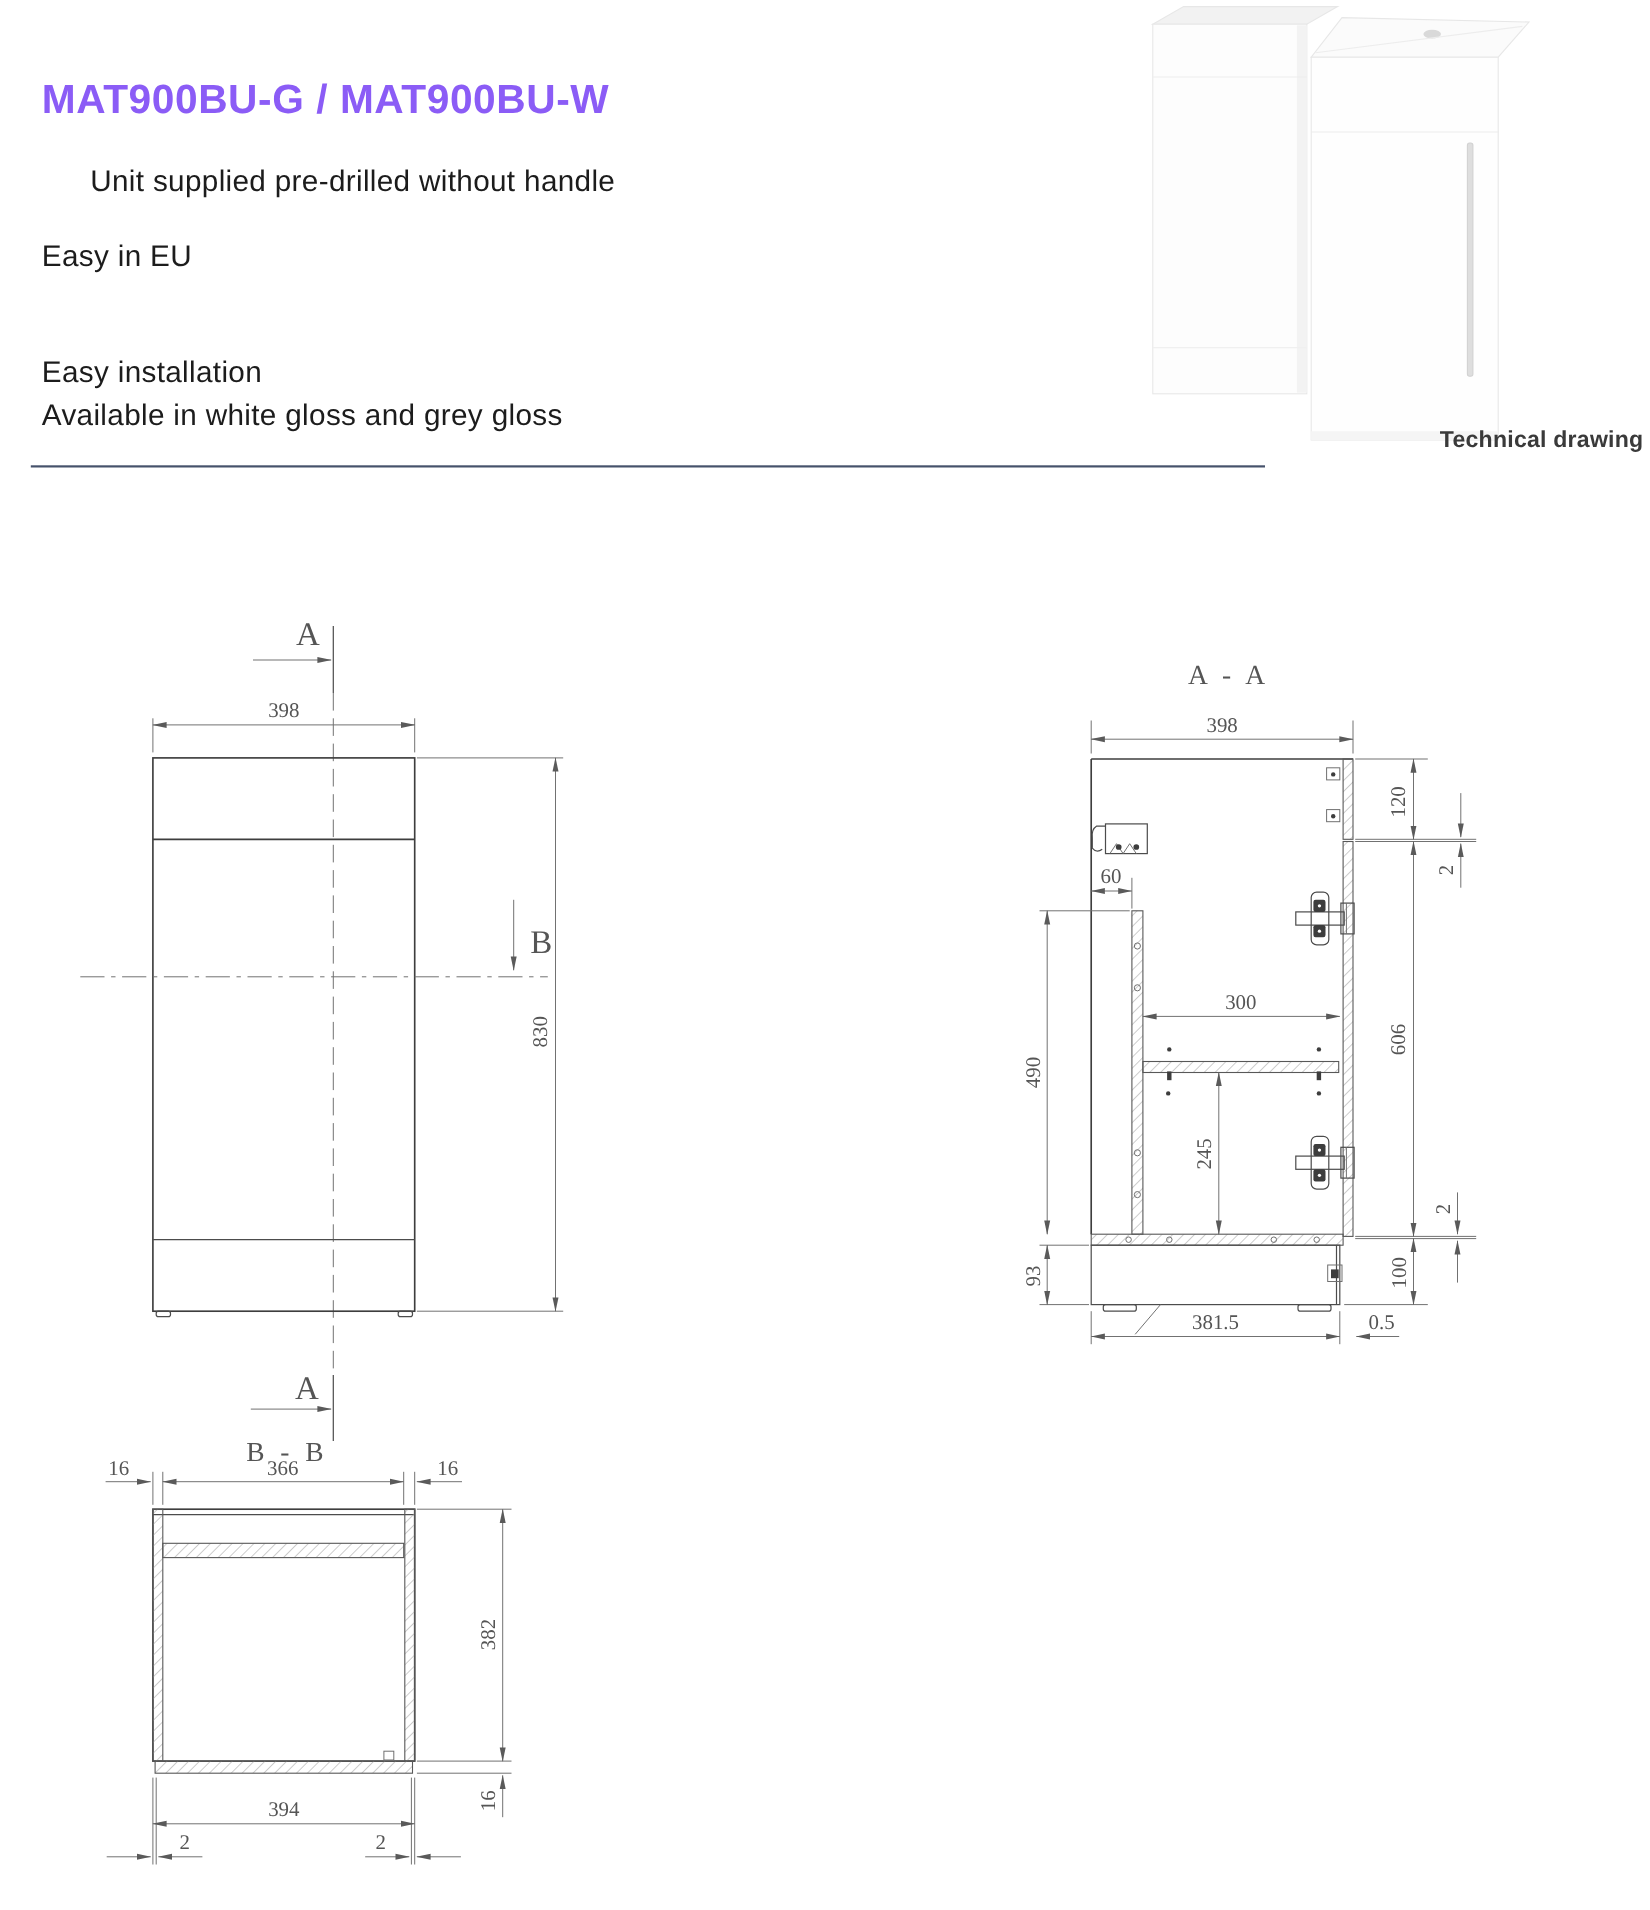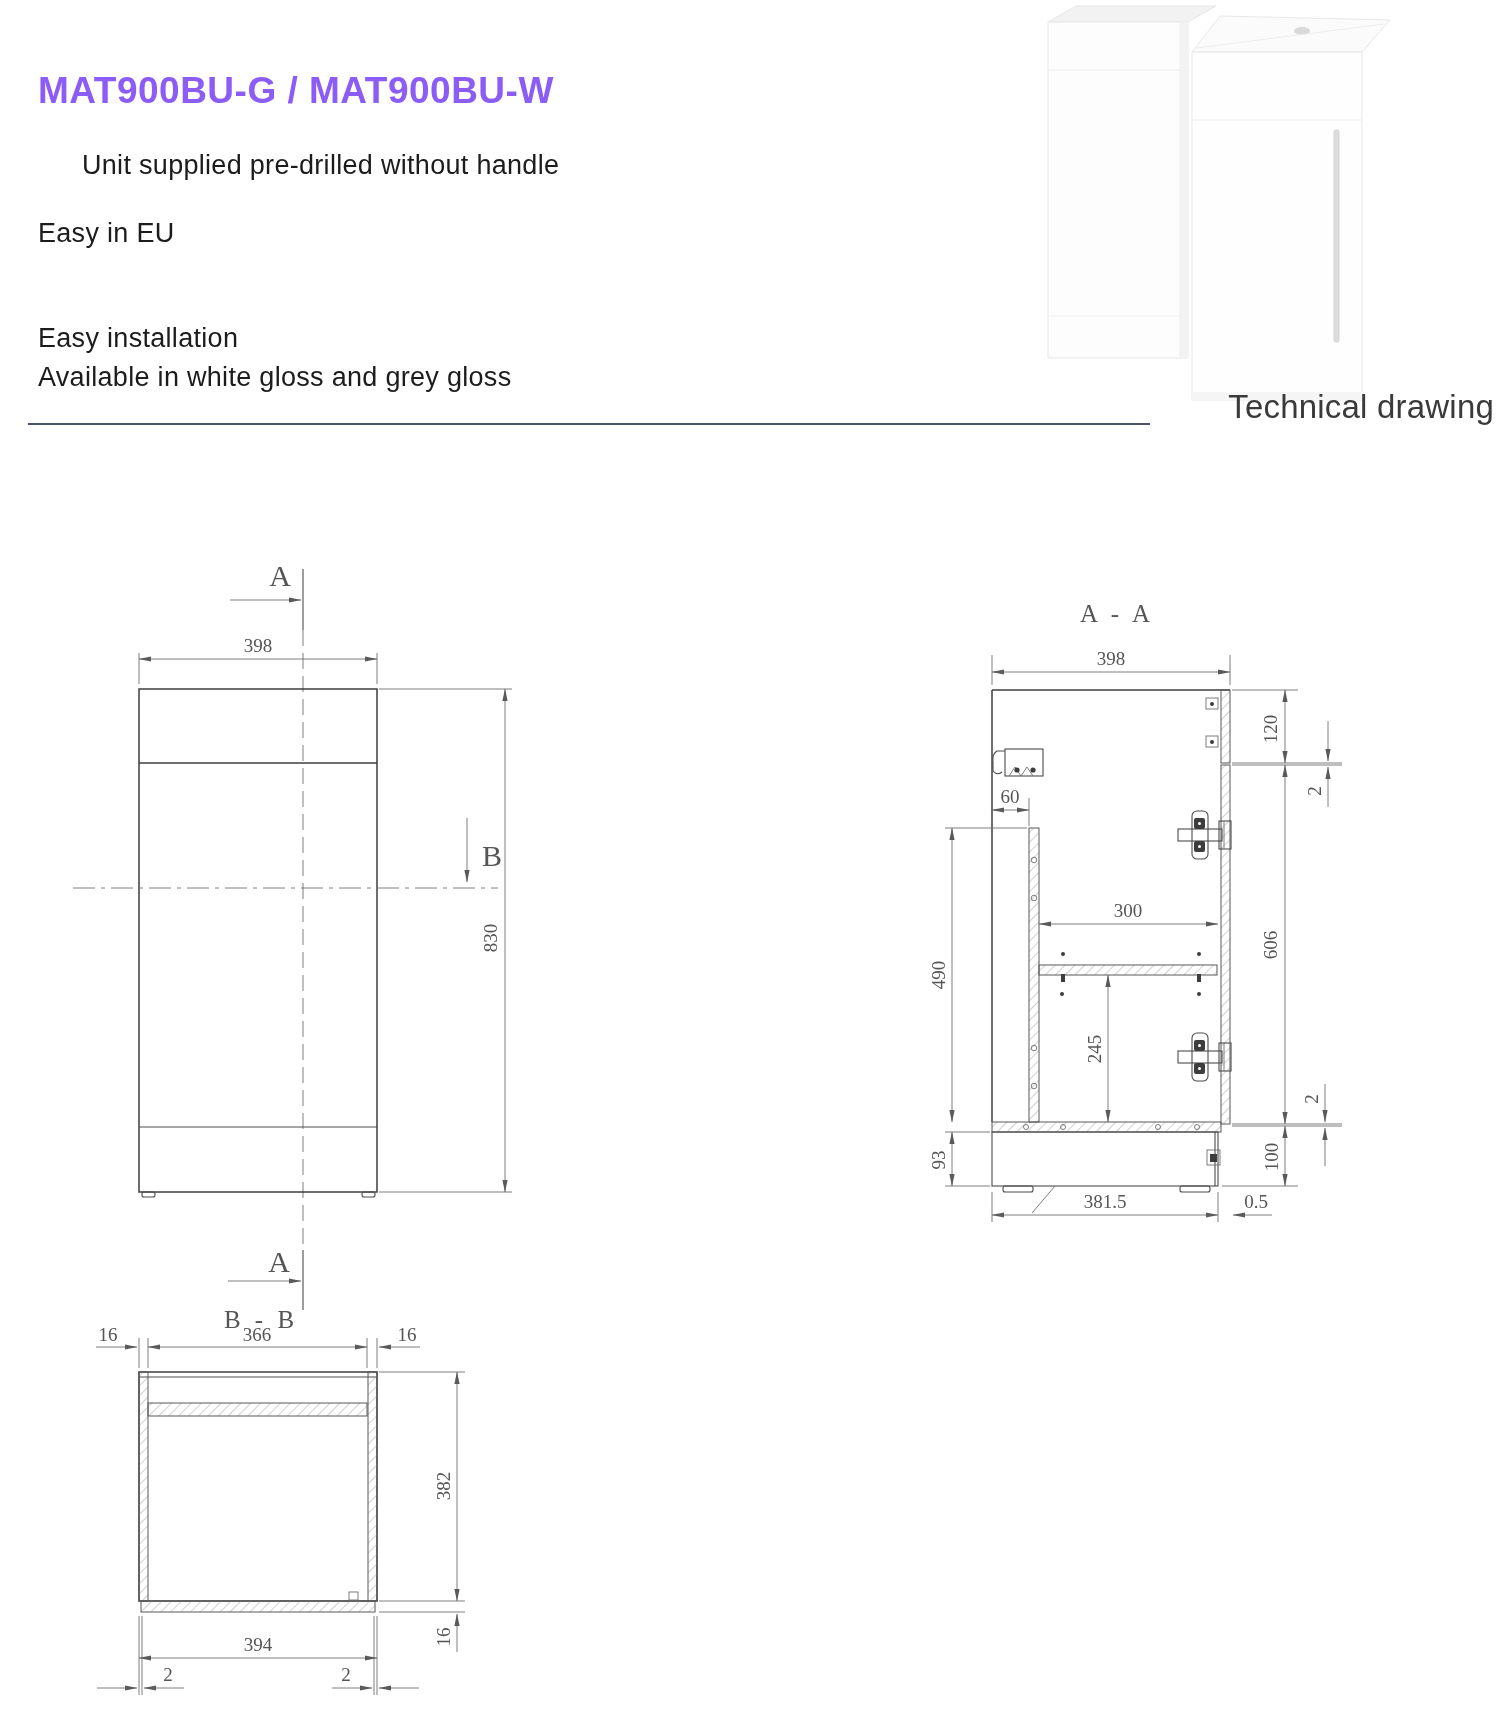--- a/index.html
+++ b/index.html
@@ -3,21 +3,21 @@
 <meta charset="utf-8">
 <style>
   html,body{margin:0;padding:0;}
   body{width:1500px;height:1736px;position:relative;background:#ffffff;
        font-family:"Liberation Sans",sans-serif;overflow:hidden;}
   .abs{position:absolute;}
   #title{left:38px;top:70px;font-size:37px;font-weight:800;color:#8b5cf6;letter-spacing:.5px;}
   .feature{left:38px;font-size:27px;color:#1c1c1c;letter-spacing:.3px;}
   #f0{top:150px;margin-left:44px;} #f1{top:218px;} #f2{top:283px;margin-top:40px;} #f3{top:362px;}
   #rule{left:28px;top:423px;width:1122px;border-top:2px solid #46526b;height:0;}
-  #tech-label{top:388px;right:6px;font-size:33px;font-weight:400;color:#3a3a3a;letter-spacing:.2px;}
+  #tech-label{top:388px;right:6px;font-size:21px;font-weight:700;color:#3a3a3a;letter-spacing:.2px;}
   svg{position:absolute;left:0;top:0;}
   
   .ol{stroke:#3e3e3e;stroke-width:1.5;fill:none;}
   .ml{stroke:#4c4c4c;stroke-width:1.1;fill:none;}
   .dl{stroke:#6f6f6f;stroke-width:.9;fill:none;}
   .hl{stroke:#585858;stroke-width:1;}
   .dk{fill:#3d3d3d;stroke:none;}
   text{font-family:"Liberation Serif",serif;fill:#555;stroke:none;}
   .dt{font-size:19px;}
   .lt{font-size:30px;}

